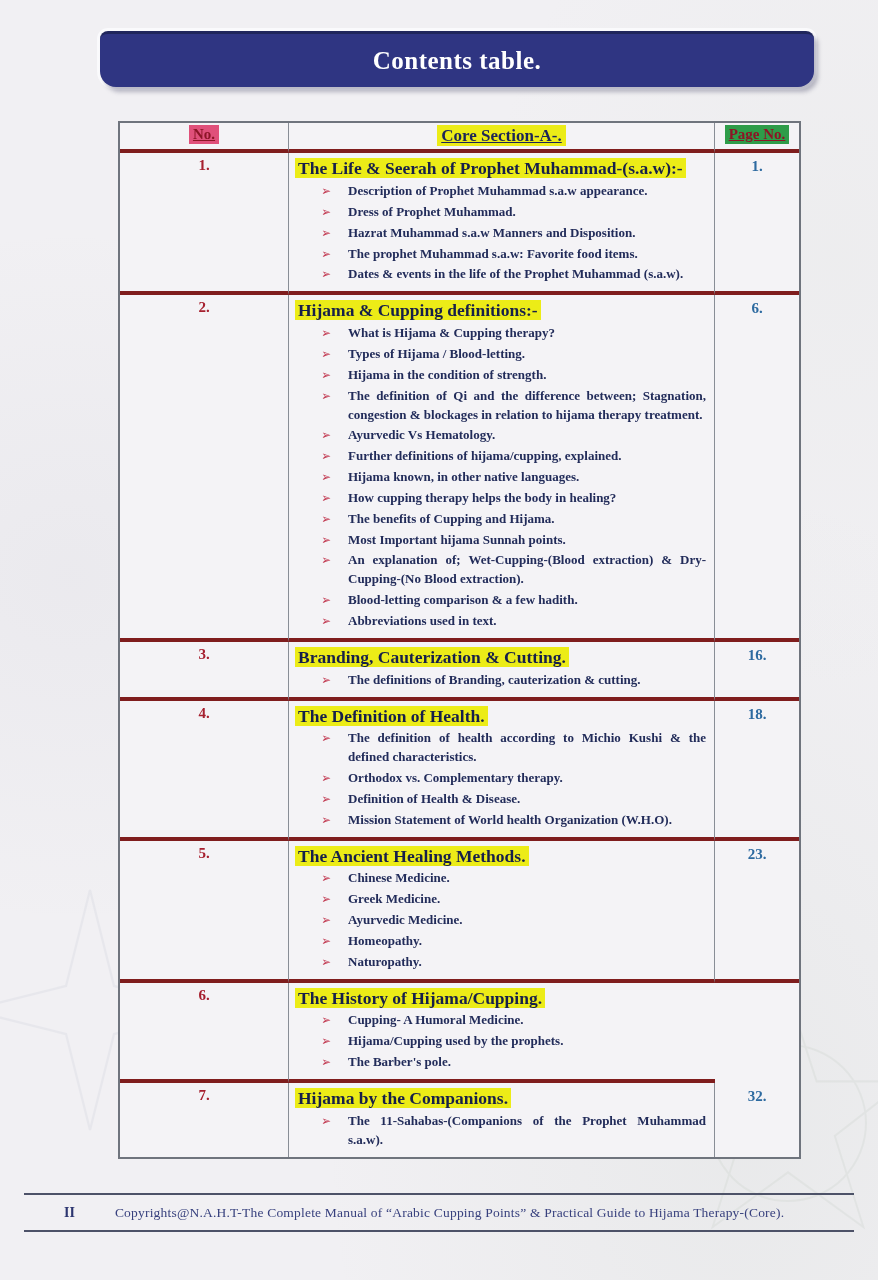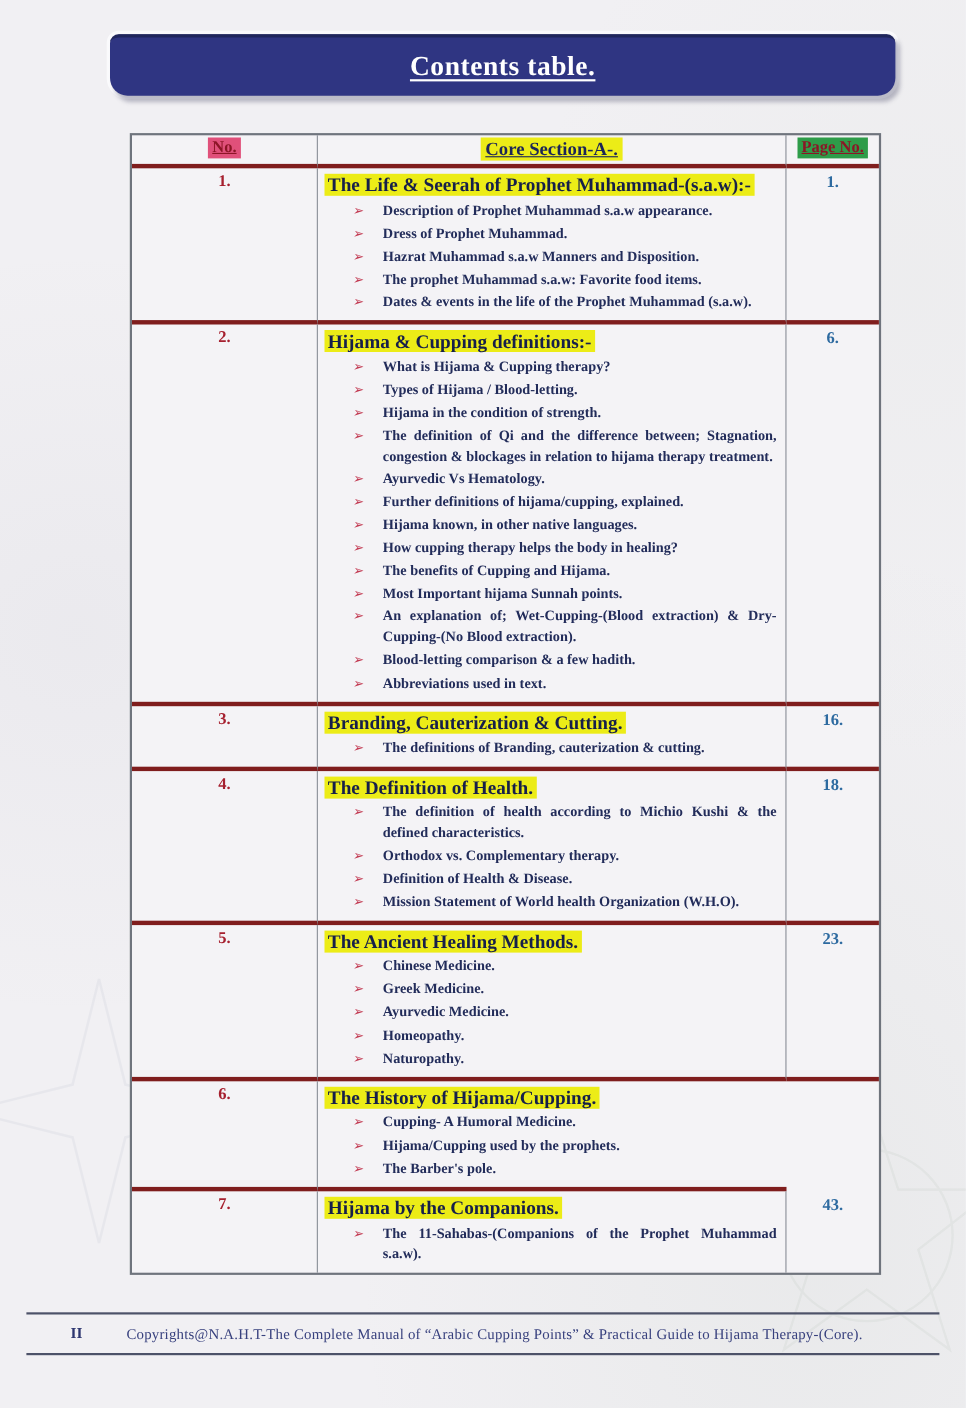--- a/index.html
+++ b/index.html
@@ -28,21 +28,20 @@
     background: #2f3582;
     border-top: 3px solid #20265c;
     border-radius: 8px 8px 16px 16px;
     box-shadow: 4px 5px 4px rgba(70,70,100,0.35), 0 0 0 3px #fafafc;
     display: flex; align-items: center; justify-content: center;
   }
   .banner-title {
     color: #ffffff;
     font-size: 25px;
     font-weight: bold;
-    text-decoration: underline;
     text-underline-offset: 4px;
     letter-spacing: 0.5px;
   }
 
   .toc-table {
     position: absolute;
     left: 118px; top: 121px;
     width: 683px;
     border: 2px solid #6f747d;
     background: #f4f3f6;
@@ -375,21 +374,21 @@
     <div class="t-cell cell-no">7.</div>
     <div class="t-cell cell-main">
       <span class="toc-title"><span class="ybg">Hijama by the Companions.</span></span>
       <ul class="items">
             <li class="toc-item">
               <span class="arrow">➢</span>
               <span class="item-text">The 11-Sahabas-(Companions of the Prophet Muhammad s.a.w).</span>
             </li>
           </ul>
     </div>
-    <div class="t-cell cell-page">43.</div>
+    <div class="t-cell cell-page">32.</div>
   </div>
 </div>
 </div>
 
 <div class="footer">
   <div class="f-rule"></div>
   <div class="f-body">
     <span class="f-num">II</span>
     <span class="f-text">Copyrights@N.A.H.T-The Complete Manual of “Arabic Cupping Points” &amp; Practical Guide to Hijama Therapy-(Core).</span>
   </div>

